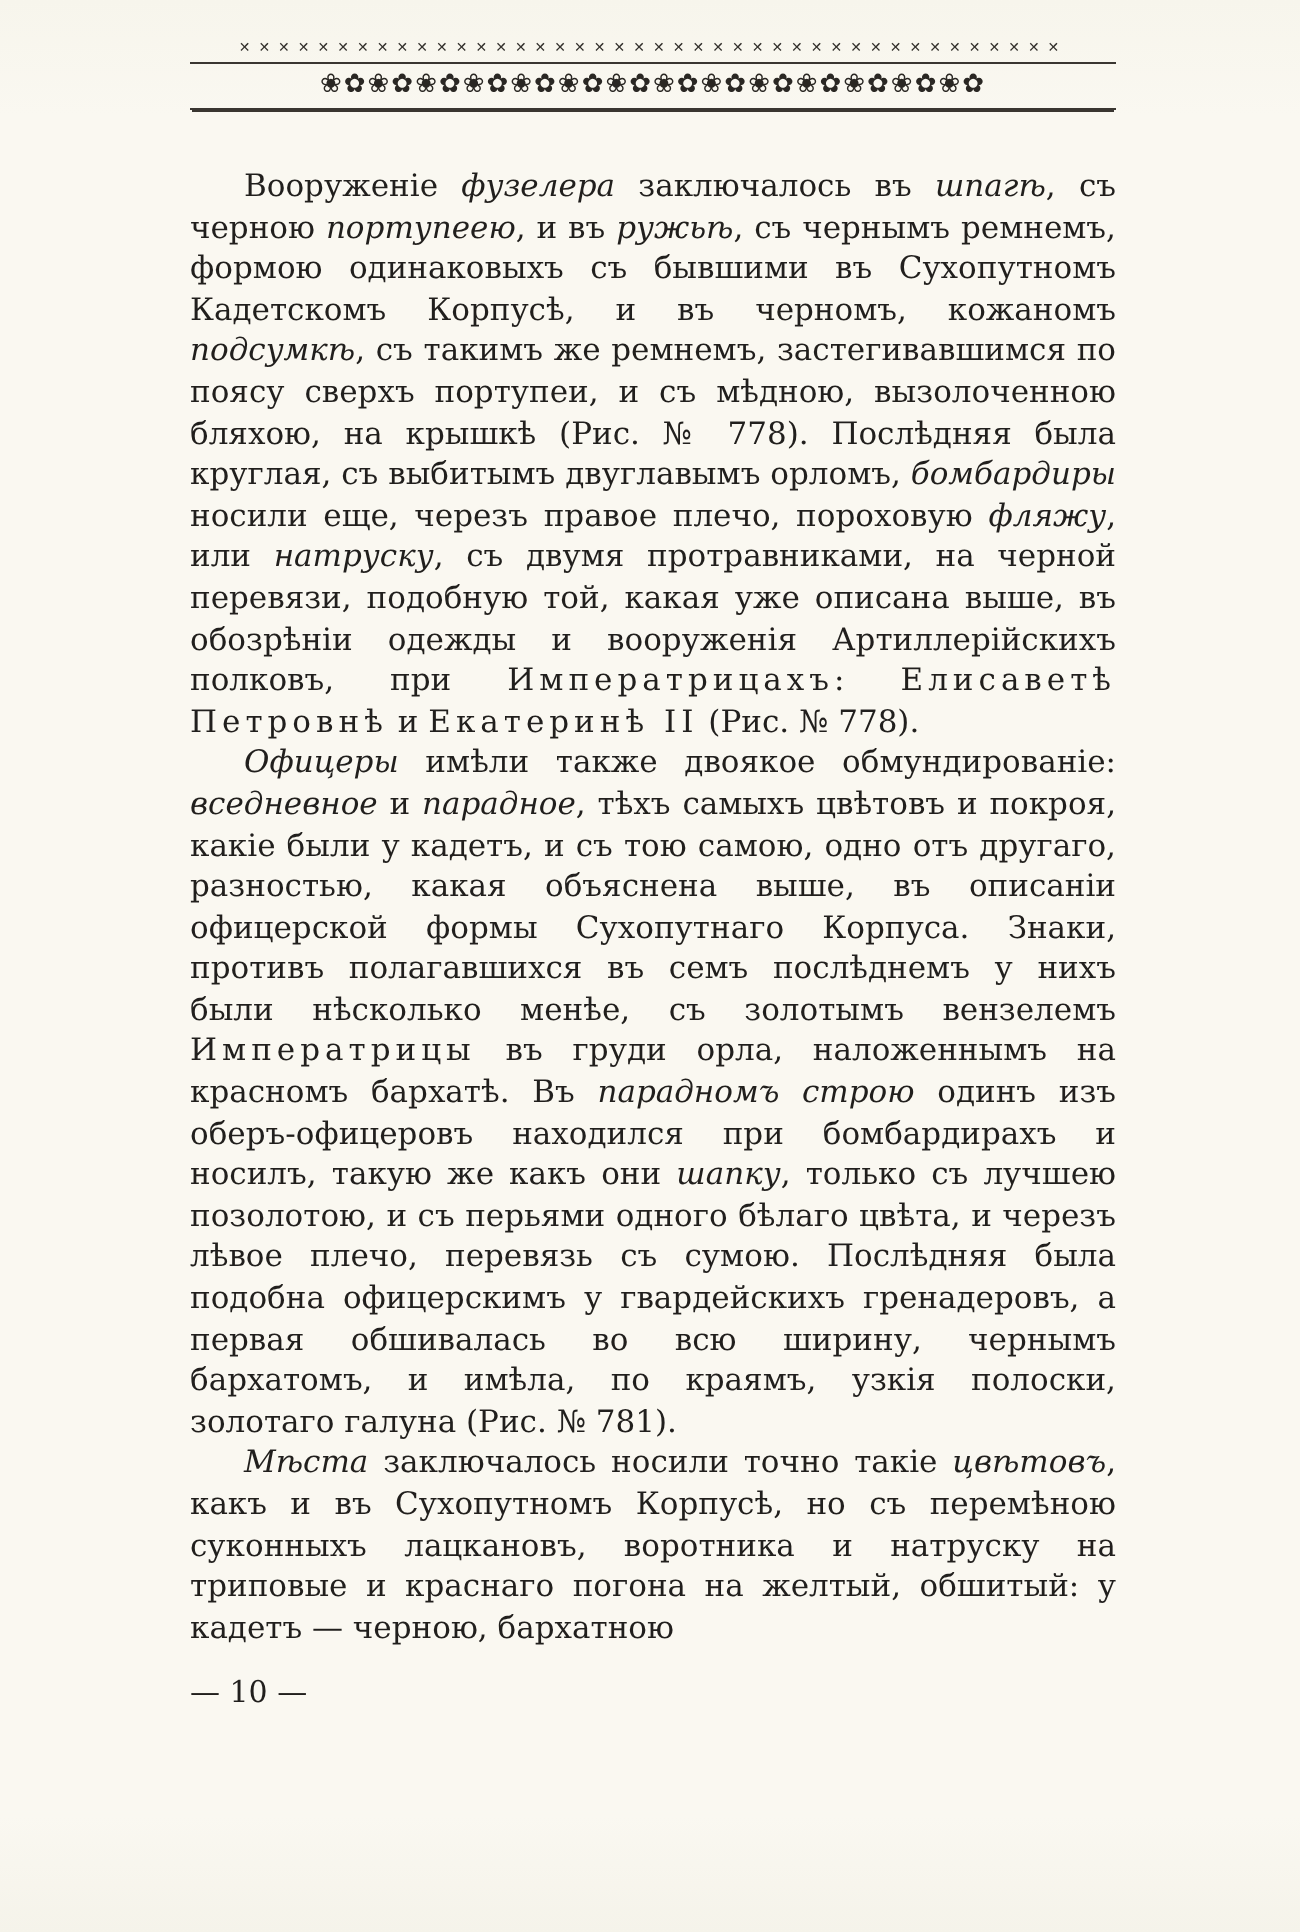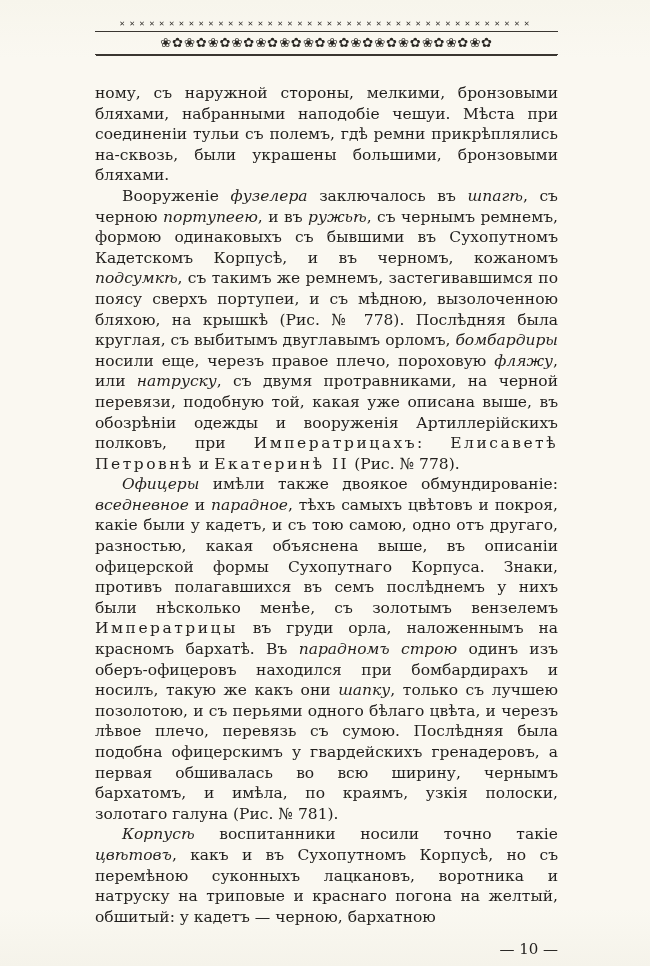--- a/index.html
+++ b/index.html
@@ -54,32 +54,31 @@
   .para {
     margin: 0;
     padding: 0;
   }
   .para.indent {
     text-indent: 27px;
   }
   .i  { font-style: italic; margin-top: 28px; }
   .sp { letter-spacing: 2.5px; }
   .page-number {
-    text-align: right;
+    text-align: left;
     margin-top: 13px;
     font-size: 15px;
     color: #211f1d;
   }
 </style>
 </head>
 <body>
 
 <div class="page">
   <div class="ornament-top">✕✕✕✕✕✕✕✕✕✕✕✕✕✕✕✕✕✕✕✕✕✕✕✕✕✕✕✕✕✕✕✕✕✕✕✕✕✕✕✕✕✕</div>
   <div class="ornament-band">❀✿❀✿❀✿❀✿❀✿❀✿❀✿❀✿❀✿❀✿❀✿❀✿❀✿❀✿</div>
   <div class="text-block">
-      <p class="para"><span>ному, съ наружной стороны, мелкими, бронзовыми бляхами, набранными наподобіе чешуи. Мѣста при соединеніи тульи съ полемъ, гдѣ ремни прикрѣплялись на-сквозь, были украшены большими, бронзовыми бляхами.</span></p>
       <p class="para indent"><span>Вооруженіе </span><span class="i">фузелера</span><span> заключалось въ </span><span class="i">шпагѣ</span><span>, съ черною </span><span class="i">портупеею</span><span>, и въ </span><span class="i">ружьѣ</span><span>, съ чернымъ ремнемъ, формою одинаковыхъ съ бывшими въ Сухопутномъ Кадетскомъ Корпусѣ, и въ черномъ, кожаномъ </span><span class="i">подсумкѣ</span><span>, съ такимъ же ремнемъ, застегивавшимся по поясу сверхъ портупеи, и съ мѣдною, вызолоченною бляхою, на крышкѣ (Рис. № 778). Послѣдняя была круглая, съ выбитымъ двуглавымъ орломъ, </span><span class="i">бомбардиры</span><span> носили еще, черезъ правое плечо, пороховую </span><span class="i">фляжу</span><span>, или </span><span class="i">натруску</span><span>, съ двумя протравниками, на черной перевязи, подобную той, какая уже описана выше, въ обозрѣніи одежды и вооруженія Артиллерійскихъ полковъ, при </span><span class="sp">Императрицахъ</span><span>: </span><span class="sp">Елисаветѣ Петровнѣ</span><span> и </span><span class="sp">Екатеринѣ II</span><span> (Рис. № 778).</span></p>
       <p class="para indent"><span class="i">Офицеры</span><span> имѣли также двоякое обмундированіе: </span><span class="i">вседневное</span><span> и </span><span class="i">парадное</span><span>, тѣхъ самыхъ цвѣтовъ и покроя, какіе были у кадетъ, и съ тою самою, одно отъ другаго, разностью, какая объяснена выше, въ описаніи офицерской формы Сухопутнаго Корпуса. Знаки, противъ полагавшихся въ семъ послѣднемъ у нихъ были нѣсколько менѣе, съ золотымъ вензелемъ </span><span class="sp">Императрицы</span><span> въ груди орла, наложеннымъ на красномъ бархатѣ. Въ </span><span class="i">парадномъ строю</span><span> одинъ изъ оберъ-офицеровъ находился при бомбардирахъ и носилъ, такую же какъ они </span><span class="i">шапку</span><span>, только съ лучшею позолотою, и съ перьями одного бѣлаго цвѣта, и черезъ лѣвое плечо, перевязь съ сумою. Послѣдняя была подобна офицерскимъ у гвардейскихъ гренадеровъ, а первая обшивалась во всю ширину, чернымъ бархатомъ, и имѣла, по краямъ, узкія полоски, золотаго галуна (Рис. № 781).</span></p>
-      <p class="para indent"><span class="i">Корпусѣ</span><span> воспитанники носили точно такіе </span><span class="i">цвѣтовъ</span><span>, какъ и въ Сухопутномъ Корпусѣ, но съ перемѣною суконныхъ лацкановъ, воротника и натруску на триповые и краснаго погона на желтый, обшитый: у кадетъ — черною, бархатною</span></p>
+      <p class="para indent"><span class="i">Мѣста</span><span> заключалось носили точно такіе </span><span class="i">цвѣтовъ</span><span>, какъ и въ Сухопутномъ Корпусѣ, но съ перемѣною суконныхъ лацкановъ, воротника и натруску на триповые и краснаго погона на желтый, обшитый: у кадетъ — черною, бархатною</span></p>
     </div>
   <div class="page-number">— 10 —</div>
 </div>
 
 </body></html>

